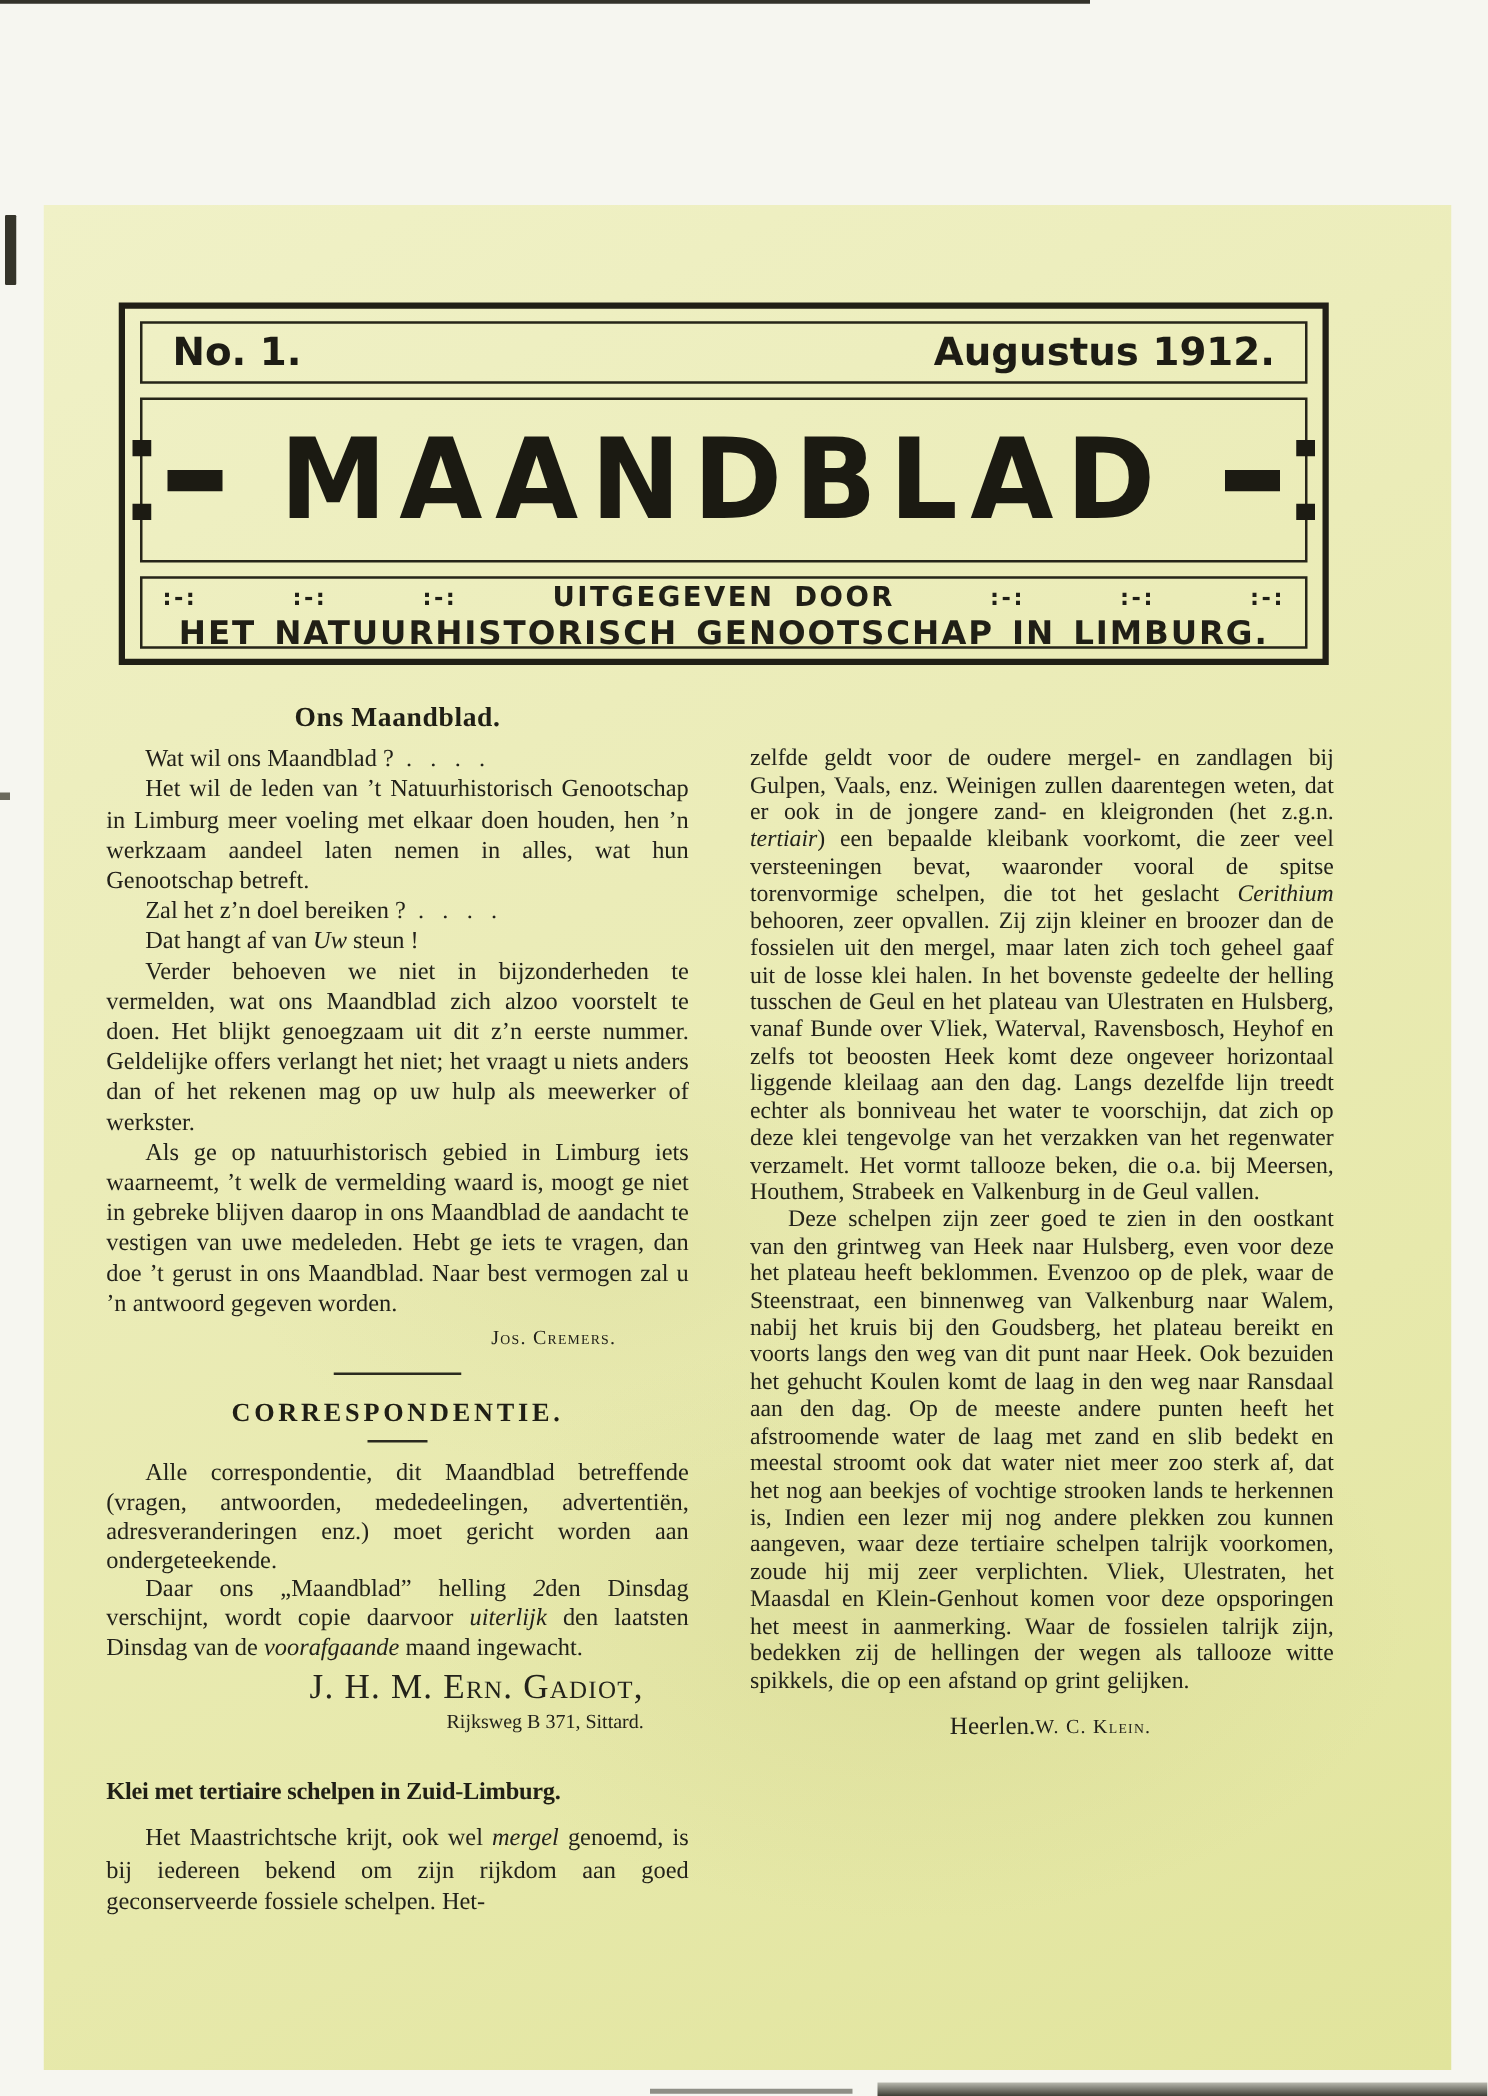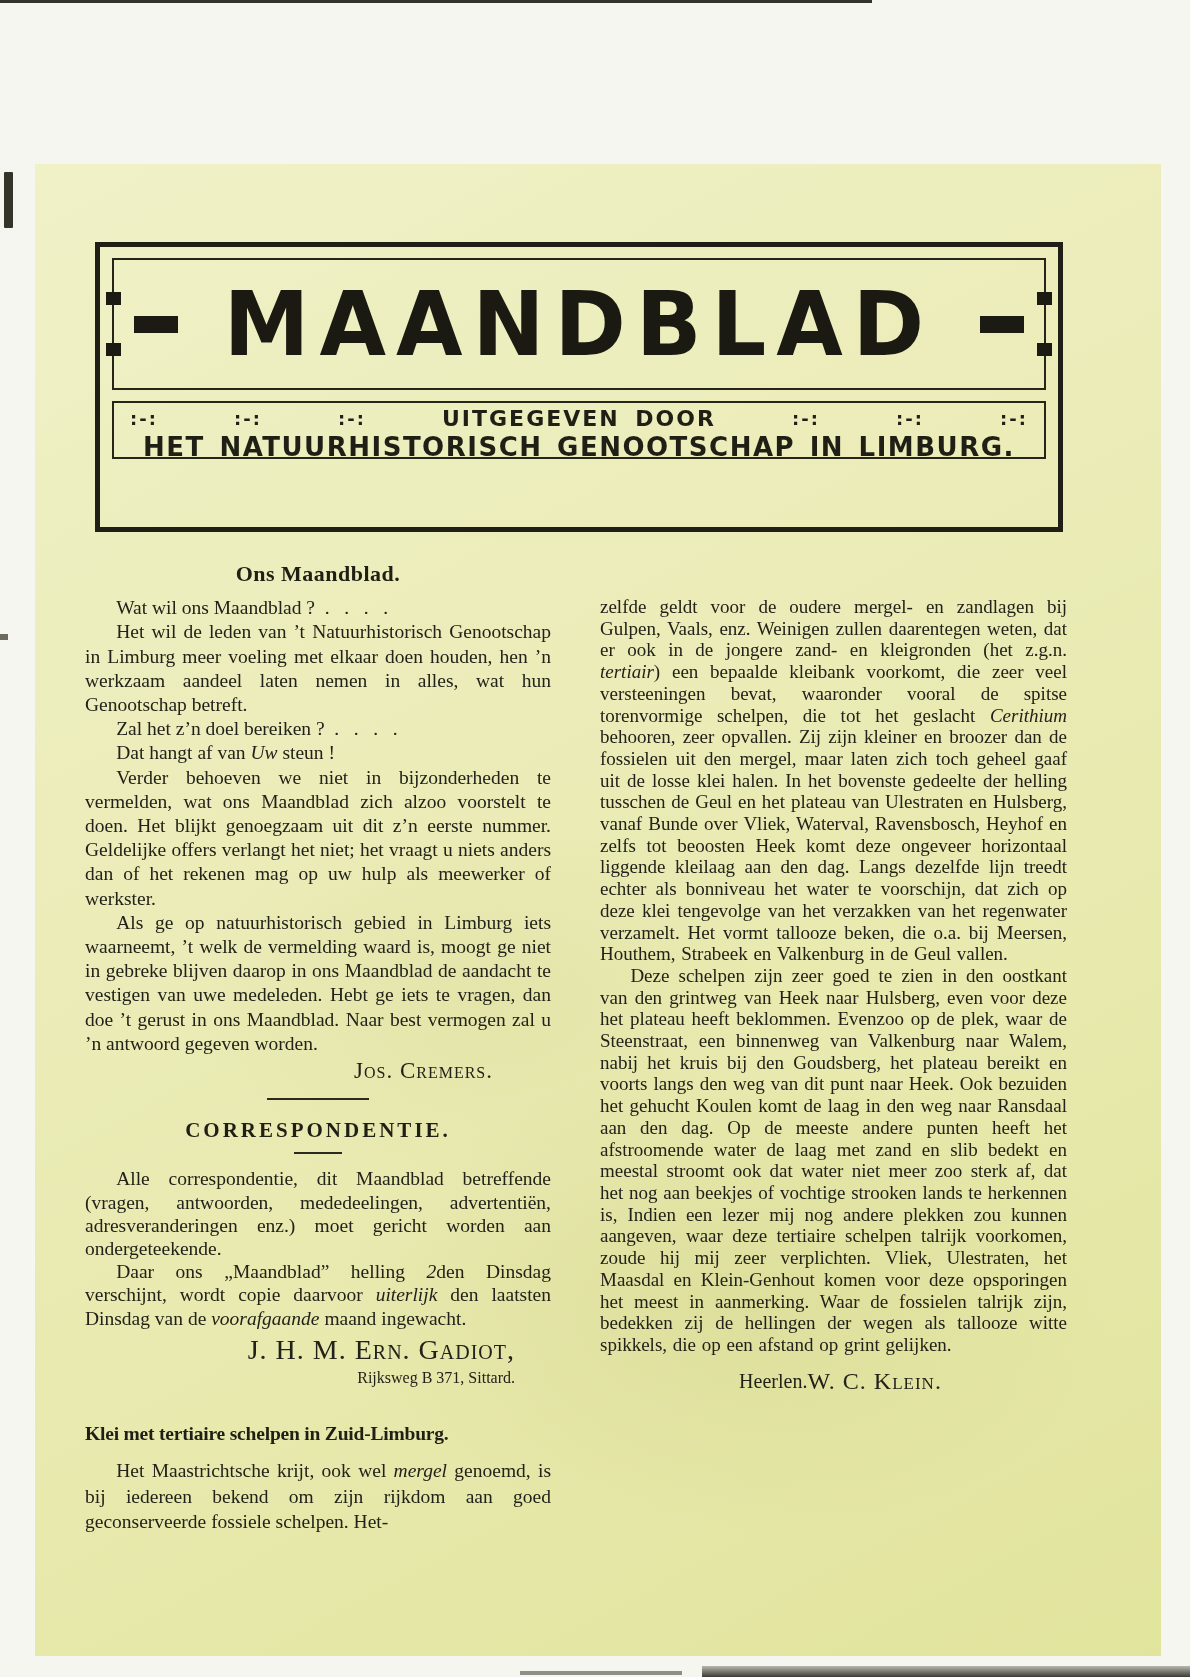--- a/index.html
+++ b/index.html
@@ -41,50 +41,54 @@
   .col-left{left:50px;top:398px;width:466px;font-size:19.5px;line-height:24.2px;}
   .col-right{left:565px;top:432px;width:467px;font-size:19px;line-height:21.7px;}
   .para{margin:0;text-align:justify;text-indent:1.6em;}
   .para.noindent{text-indent:0;}
   .col-right .para{word-spacing:1px;}
   em{font-style:italic;}
   h2{margin:0;font-weight:bold;color:#201f15;}
   .h-ons{font-size:22px;text-align:center;margin-bottom:10px;letter-spacing:.5px;}
   .h-corr{font-size:21px;text-align:center;letter-spacing:3px;margin-top:18px;}
   .h-klei{font-size:19.5px;letter-spacing:-0.2px;white-space:nowrap;margin-top:30px;text-align:left;}
-  .sig{ text-align:right;font-variant:small-caps;letter-spacing:1px;font-size:23px;margin-top:3px;}
+  .sig{ text-align:right;font-variant:small-caps;letter-spacing:1px;font-size:16px;margin-top:3px;}
   .sig-cremers{padding-right:58px;}
   .sig-block{text-align:right;padding-right:36px;margin-top:6px;line-height:28px;}
   .sig-block .name{font-variant:small-caps;letter-spacing:1px;font-size:28px;}
   .sig-block .addr{font-size:16px;}
   .rule{height:2px;background:#2b2a1f;}
   .rule-long{width:102px;margin:15px auto 0;}
   .rule-short{width:48px;margin:10px auto 0;}
   .corr-paras{margin-top:13px;}
   .corr-paras .para{font-size:19.5px;line-height:23.2px;}
   .klei-para{margin-top:12px;}
   .klei-para .para{line-height:25.5px;}
   .footer-line{display:flex;justify-content:center;margin-top:15px;padding:0 14px 0 28px;}
   .footer-place{font-size:20px;}
-  .footer-author{font-variant:small-caps;letter-spacing:1px;font-size:24px;}
+  .footer-author{font-variant:small-caps;letter-spacing:1px;font-size:16px;}
   
   .bottom-bar-light{position:absolute;left:520px;top:1671px;width:162px;height:4px;background:#8f8f86;}
   .bottom-bar-dark{position:absolute;left:702px;top:1666px;width:488px;height:11px;
     background:linear-gradient(#b8b8ae,#3c3c34);}
 </style>
 </head>
 <body>
 
 <div class="scan-top-line"></div>
 <div class="scan-left-mark"></div>
 <div class="scan-left-dash"></div>
 
 <div class="page">
 
   <header class="masthead">
+    <div class="mbox box-issue">
+      <span>No. 1.</span>
+      <span>Augustus 1912.</span>
+    </div>
     <div class="mbox box-title">
       <span class="morn">
         <span class="dots">
             <i></i>
             <i></i>
           </span>
         <span class="dash"></span>
       </span>
       <h1 class="magtitle">MAANDBLAD</h1>
       <span class="morn">

